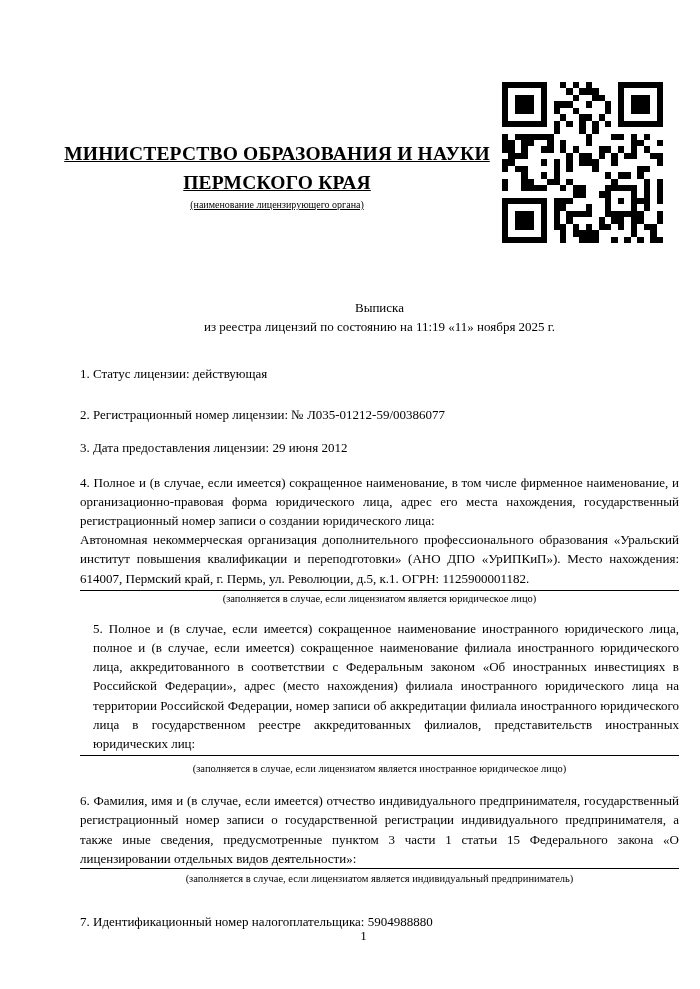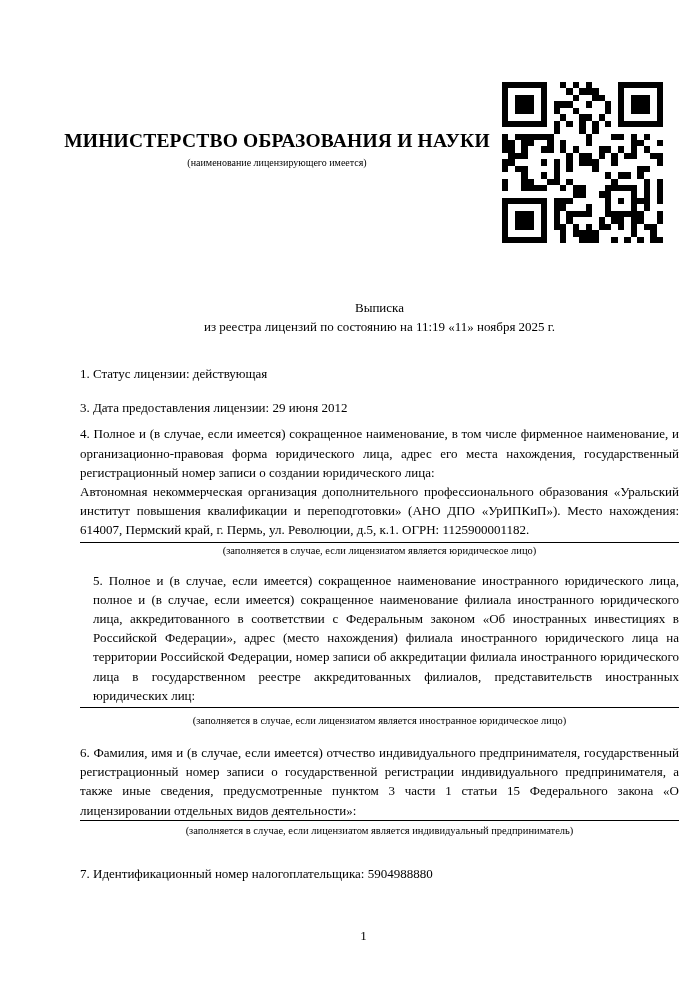--- a/index.html
+++ b/index.html
@@ -7,22 +7,23 @@
   .page {
     position:relative;
     width:700px; height:989px;
     background:#ffffff;
     color:#000000;
     font-family:"Liberation Serif", "DejaVu Serif", serif;
     overflow:hidden;
   }
   
   .header-block {
-    position:absolute; top:126px; left:64px; width:426px;
+    position:absolute; top:139px; left:64px; width:426px;
     text-align:center;
+    text-decoration:underline;
   }
   .header-line {
     font-weight:bold; font-size:19.5px; line-height:29px;
     letter-spacing:0.2px;
   }
   .header-caption {
     font-size:10px; line-height:12px; margin-top:2px;
   }
   
   .qr {
@@ -38,21 +39,21 @@
   .doc-title { text-align:center; }
   .just { text-align:justify; }
   .caption {
     font-size:10.5px; line-height:13px; text-align:center;
     margin-top:1.5px;
   }
   .rule { border-top:1.8px solid #000; height:0; }
   .mt-item1   { margin-top:28px; }
   .mt-item2   { margin-top:21px; }
   .mt-item3   { margin-top:14.5px; }
-  .mt-item4   { margin-top:7px; }
+  .mt-item4   { margin-top:15px; }
   .mt-item5   { margin-top:13.5px;margin-left:13px; }
   .mt-item6   { margin-top:16px; }
   .mt-item7   { margin-top:27px; }
   .rule-after-text { margin-top:2px; }
   .caption-item5 { margin-top:6px; }
   .caption-item6 { margin-top:3px; }
   
   .page-number {
     position:absolute; top:926px; left:64px; width:599px;
     text-align:center; font-size:13px; line-height:19px;
@@ -356,32 +357,34 @@
         <rect x="109.48" y="154.56" width="6.44" height="6.44"></rect>
         <rect x="122.36" y="154.56" width="6.44" height="6.44"></rect>
         <rect x="135.24" y="154.56" width="6.44" height="6.44"></rect>
         <rect x="148.12" y="154.56" width="6.44" height="6.44"></rect>
         <rect x="154.56" y="154.56" width="6.44" height="6.44"></rect>
       </svg>
     </div>
 
   <div class="header-block">
     <div class="header-line">МИНИСТЕРСТВО ОБРАЗОВАНИЯ И НАУКИ</div>
-    <div class="header-caption">(наименование лицензирующего имеется)</div>
+    <div class="header-line">ПЕРМСКОГО КРАЯ</div>
+    <div class="header-caption">(наименование лицензирующего органа)</div>
   </div>
 
   <div class="content">
 
     <div class="doc-title">
       <div>Выписка</div>
       <div>из реестра лицензий по состоянию на 11:19 «11» ноября 2025 г.</div>
     </div>
 
     <div class="mt-item1">1. Статус лицензии: действующая</div>
 
+    <div class="mt-item2">2. Регистрационный номер лицензии: № Л035-01212-59/00386077</div>
 
     <div class="mt-item3">3. Дата предоставления лицензии: 29 июня 2012</div>
 
     <div class="just mt-item4">4. Полное и (в случае, если имеется) сокращенное наименование, в том числе фирменное наименование, и организационно-правовая форма юридического лица, адрес его места нахождения, государственный регистрационный номер записи о создании юридического лица:</div>
     <div class="just">Автономная некоммерческая организация дополнительного профессионального образования «Уральский институт повышения квалификации и переподготовки» (АНО ДПО «УрИПКиП»). Место нахождения: 614007, Пермский край, г. Пермь, ул. Революции, д.5, к.1. ОГРН: 1125900001182.</div>
     <div class="rule rule-after-text"></div>
     <div class="caption">(заполняется в случае, если лицензиатом является юридическое лицо)</div>
 
     <div class="just mt-item5">5. Полное и (в случае, если имеется) сокращенное наименование иностранного юридического лица, полное и (в случае, если имеется) сокращенное наименование филиала иностранного юридического лица, аккредитованного в соответствии с Федеральным законом «Об иностранных инвестициях в Российской Федерации», адрес (место нахождения) филиала иностранного юридического лица на территории Российской Федерации, номер записи об аккредитации филиала иностранного юридического лица в государственном реестре аккредитованных филиалов, представительств иностранных юридических лиц:</div>
     <div class="rule rule-after-text"></div>

